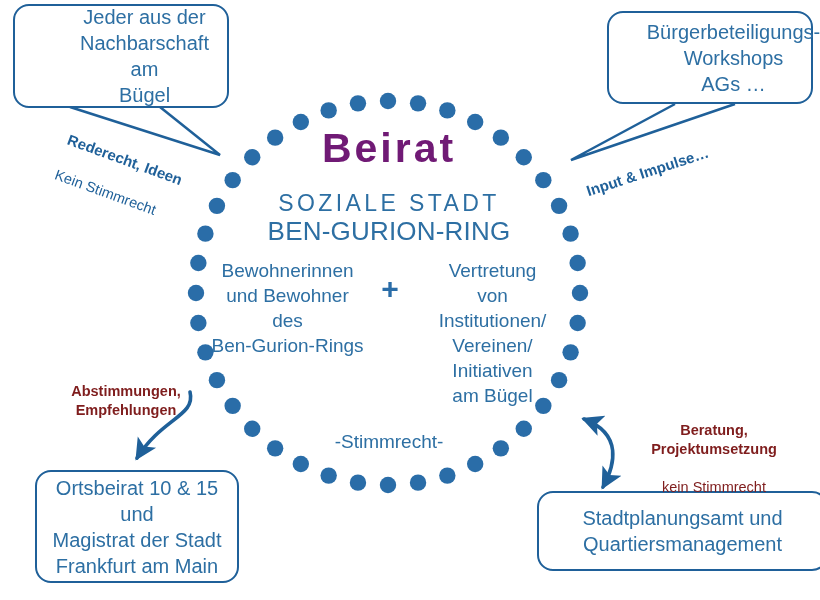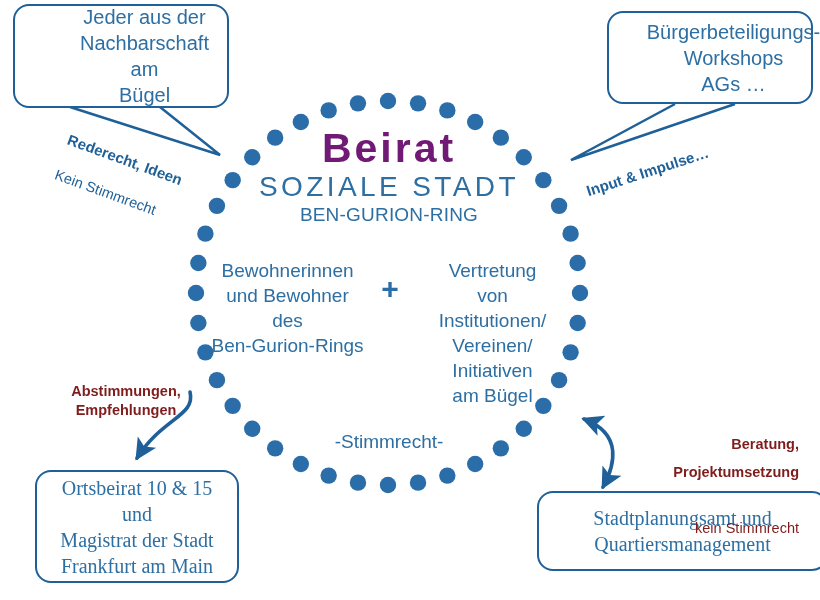--- a/index.html
+++ b/index.html
@@ -85,21 +85,20 @@
   }
   #box-stadtplanungsamt {
     left: 537px;
     top: 491px;
     width: 291px;
     height: 80px;
   }
   .outcome-text {
     padding: 0 10px;
     white-space: pre-line;
-    font-family: Liberation Serif, serif;
   }
 
   
   #circle-core {
     position: absolute;
     left: 243px;
     top: 125px;
     width: 292px;
     height: 340px;
     z-index: 4;
@@ -107,27 +106,27 @@
     color: #2D6FA3;
   }
   #title-beirat {
     font-size: 41px;
     font-weight: bold;
     letter-spacing: 3px;
     line-height: 46px;
     color: #701a75;
   }
   #subtitle-soziale-stadt {
-    font-size: 28px;
+    font-size: 23px;
     letter-spacing: 3.4px;
     line-height: 28px;
-    margin-top: 2px;
+    margin-top: 18px;
   }
   #subtitle-ben-gurion-ring {
-    font-size: 19px;
+    font-size: 26px;
     letter-spacing: 0.2px;
     line-height: 28px;
   }
 
   #member-groups {
     position: absolute;
     left: 204px;
     top: 258px;
     width: 372px;
     display: flex;
@@ -207,24 +206,24 @@
     width: 160px;
     text-align: center;
     font-size: 14.5px;
     font-weight: bold;
     line-height: 19px;
   }
   #caption-beratung {
     left: 629px;
     top: 402px;
     width: 170px;
-    text-align: right;
+    text-align: center;
     font-size: 14.5px;
     font-weight: bold;
-    line-height: 28px;
+    line-height: 19px;
   }
   #caption-beratung .sub {
     font-weight: normal;
     font-size: 14.5px;
   }
 </style>
 </head>
 <body>
 
 <div id="stage">

